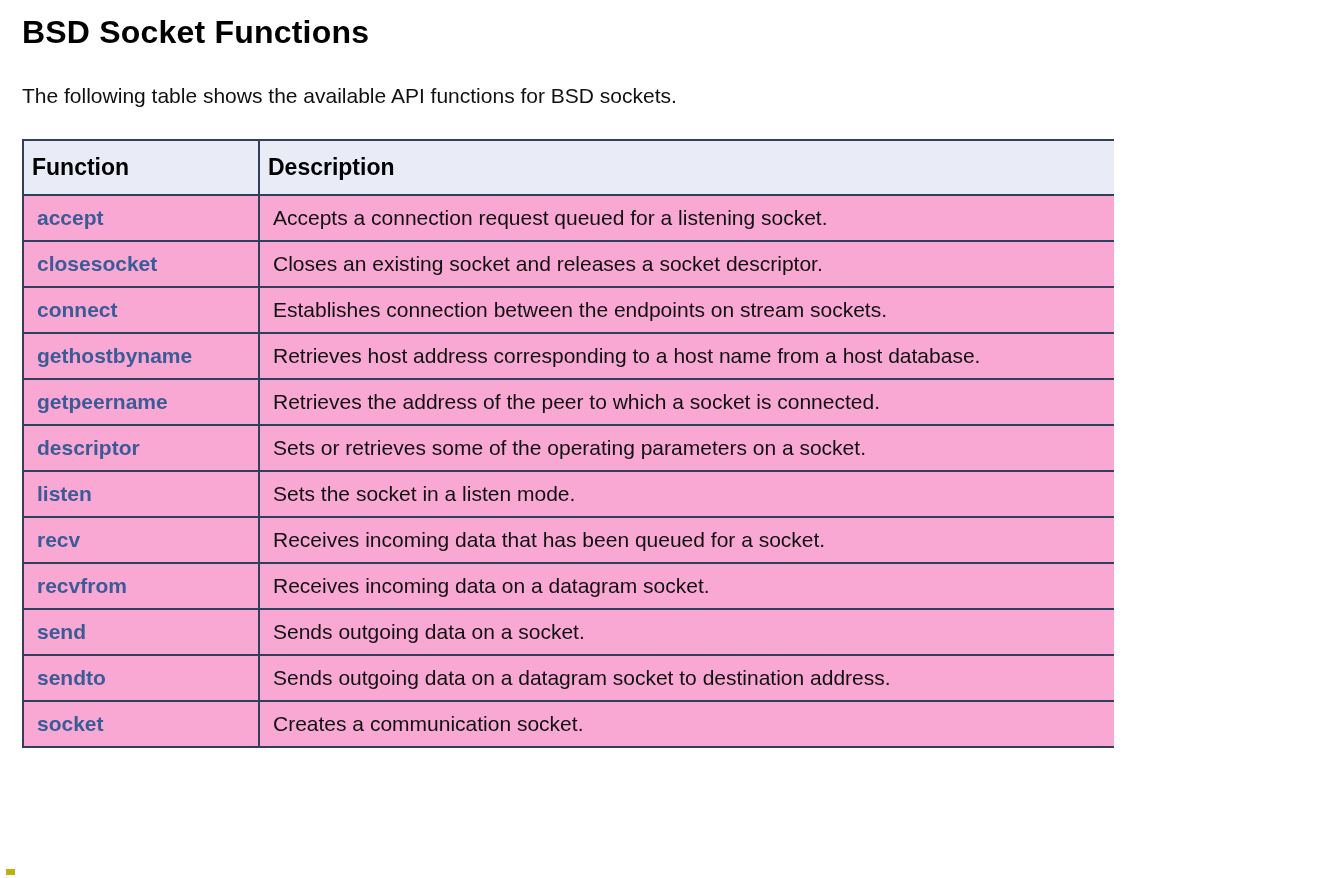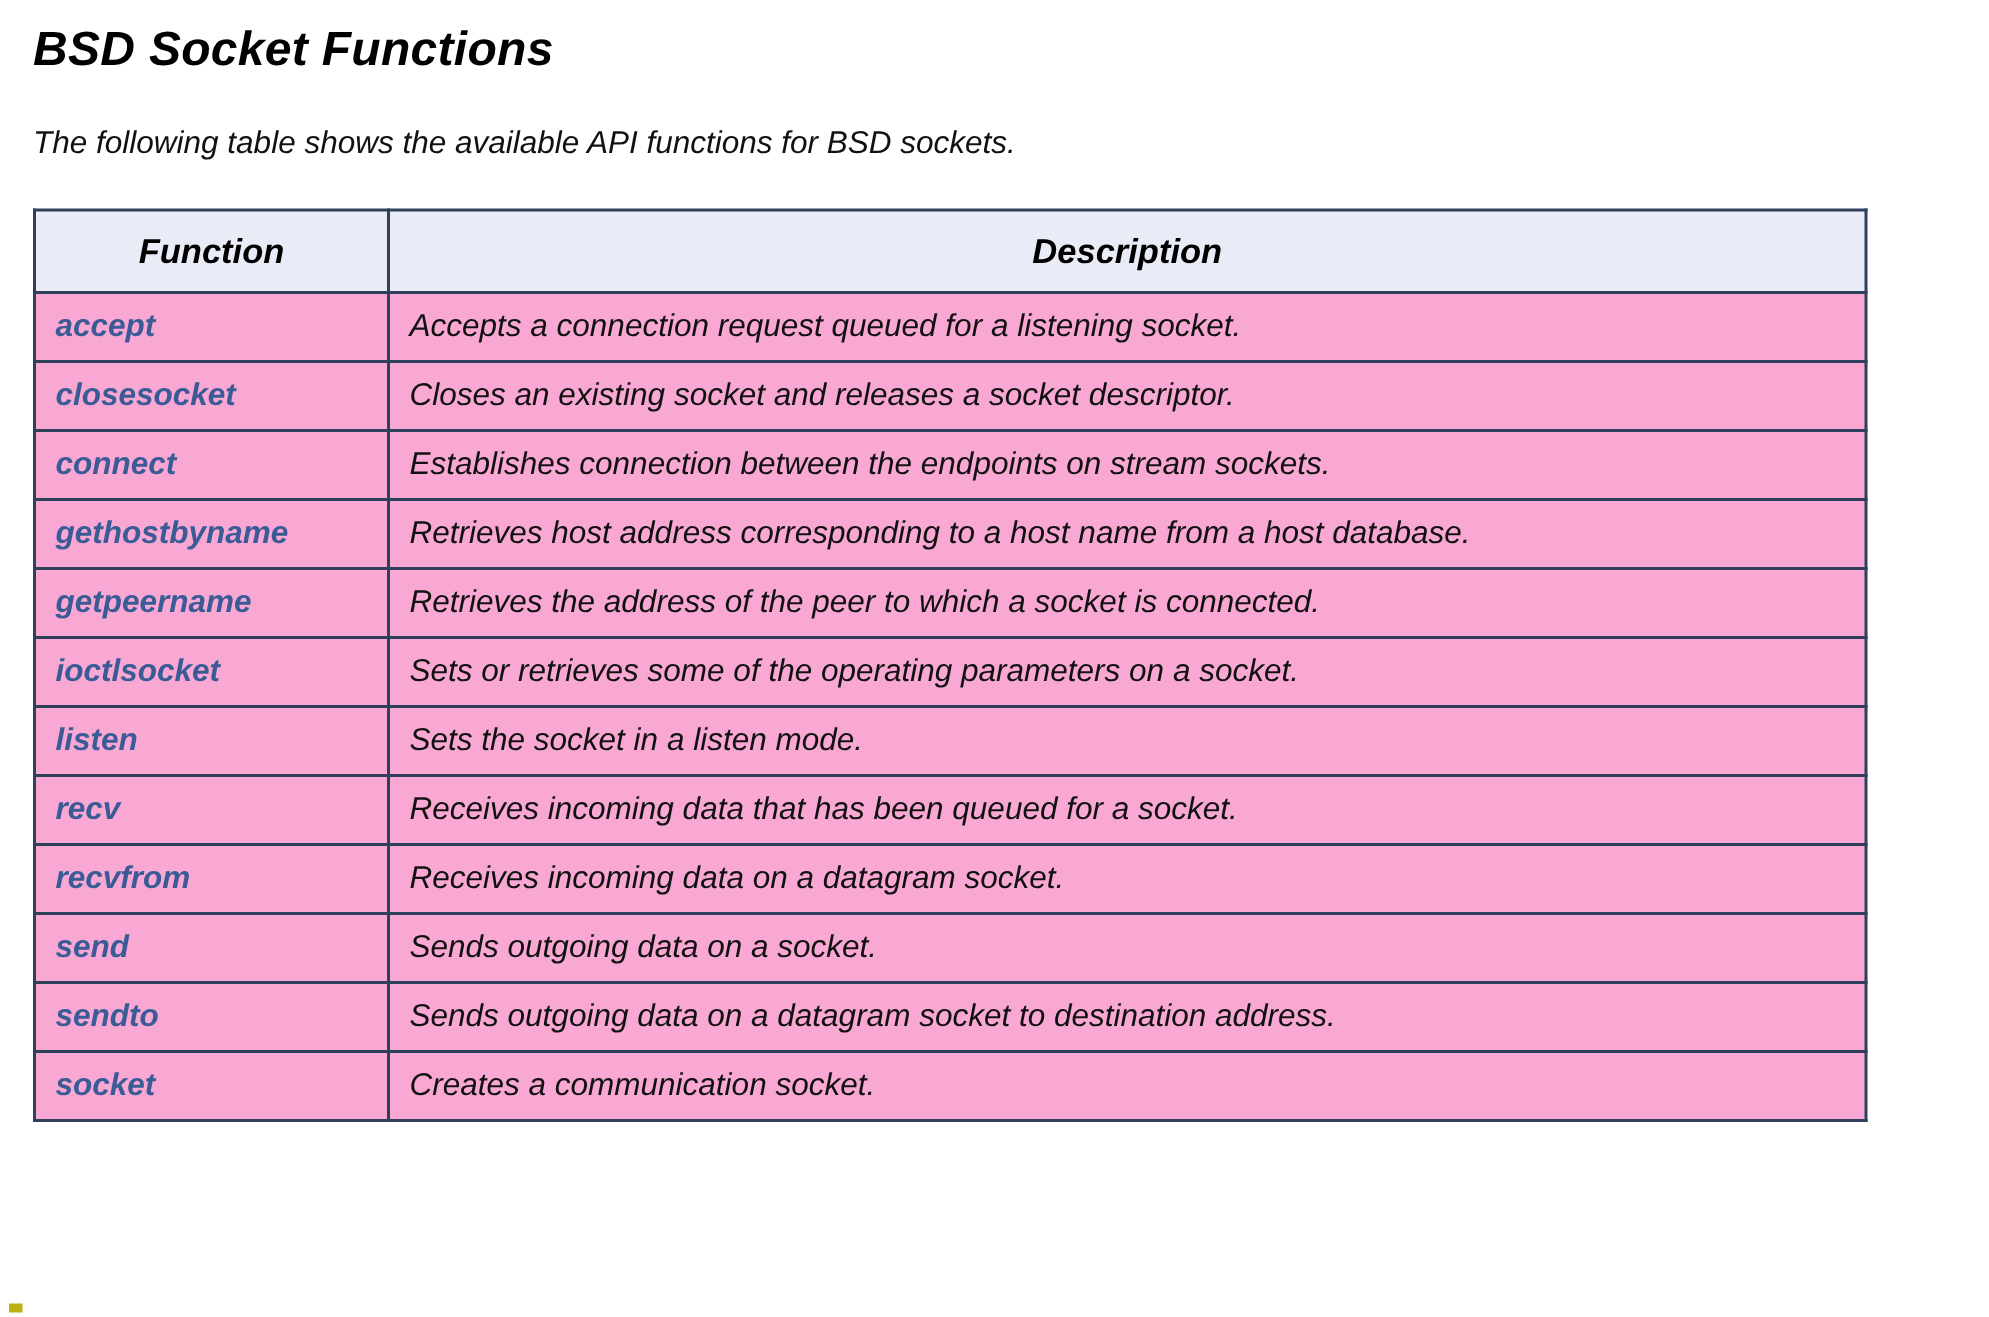--- a/index.html
+++ b/index.html
@@ -12,25 +12,24 @@
   * { box-sizing: border-box; }
   html, body {
     margin: 0;
     padding: 0;
     background: #ffffff;
     font-family: "Liberation Sans", "DejaVu Sans", sans-serif;
     color: var(--text-color);
   }
   .page {
     position: relative;
-    width: 1326px;
+    width: 1114px;
     height: 878px;
     overflow: hidden;
     padding: 14px 22px 0 22px;
-    font-style: italic;
   }
   h1.page-title {
     margin: 0 0 32px 0;
     font-size: 32px;
     font-weight: bold;
     letter-spacing: 0.2px;
     color: #000000;
   }
   p.intro {
     margin: 0 0 30px 0;
@@ -44,21 +43,21 @@
   }
   table.func-table th,
   table.func-table td {
     border: 2px solid var(--border-color);
   }
   table.func-table th {
     background: var(--header-bg);
     font-size: 23px;
     font-weight: bold;
     color: #000000;
-    text-align: center;
+    text-align: left;
     padding: 13px 8px;
   }
   table.func-table td {
     background: #f9a8d4;
     font-size: 21px;
     line-height: 26px;
     padding: 9px 13px;
     vertical-align: middle;
   }
   col.col-function { width: 236px; }
@@ -131,21 +130,21 @@
     <tr>
       <td class="cell-function">
         <a href="#">getpeername</a>
       </td>
       <td class="cell-description">Retrieves the address of the peer to which a socket is connected.</td>
     </tr>
 
 
     <tr>
       <td class="cell-function">
-        <a href="#">ioctlsocket</a>
+        <a href="#">descriptor</a>
       </td>
       <td class="cell-description">Sets or retrieves some of the operating parameters on a socket.</td>
     </tr>
 
     <tr>
       <td class="cell-function">
         <a href="#">listen</a>
       </td>
       <td class="cell-description">Sets the socket in a listen mode.</td>
     </tr>

